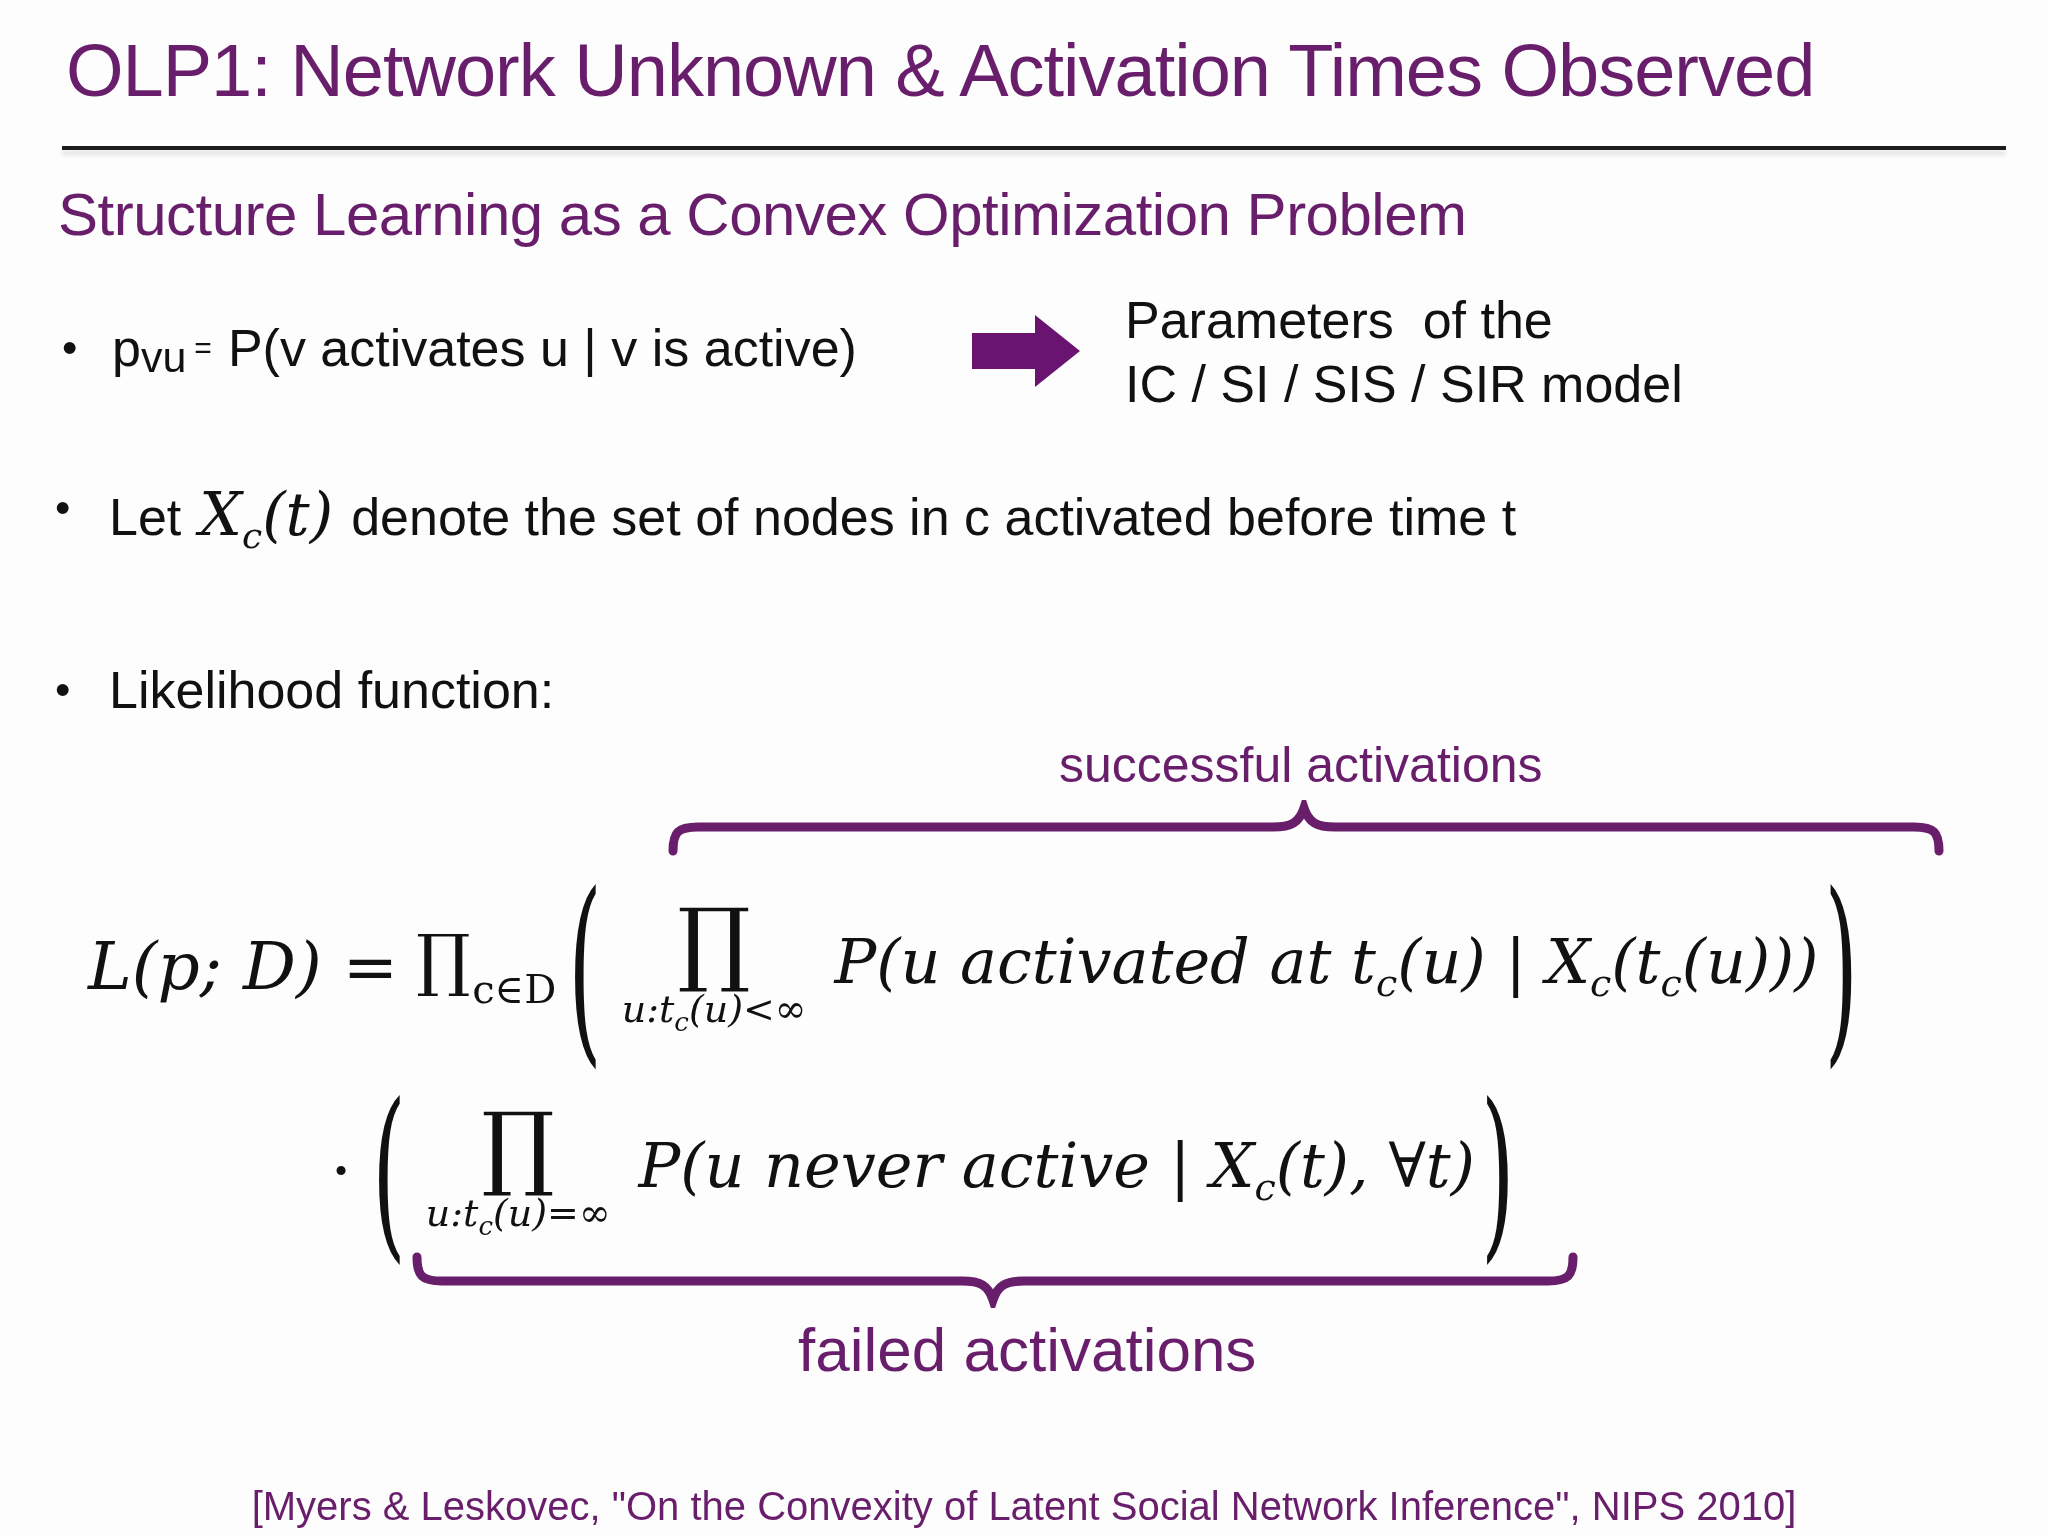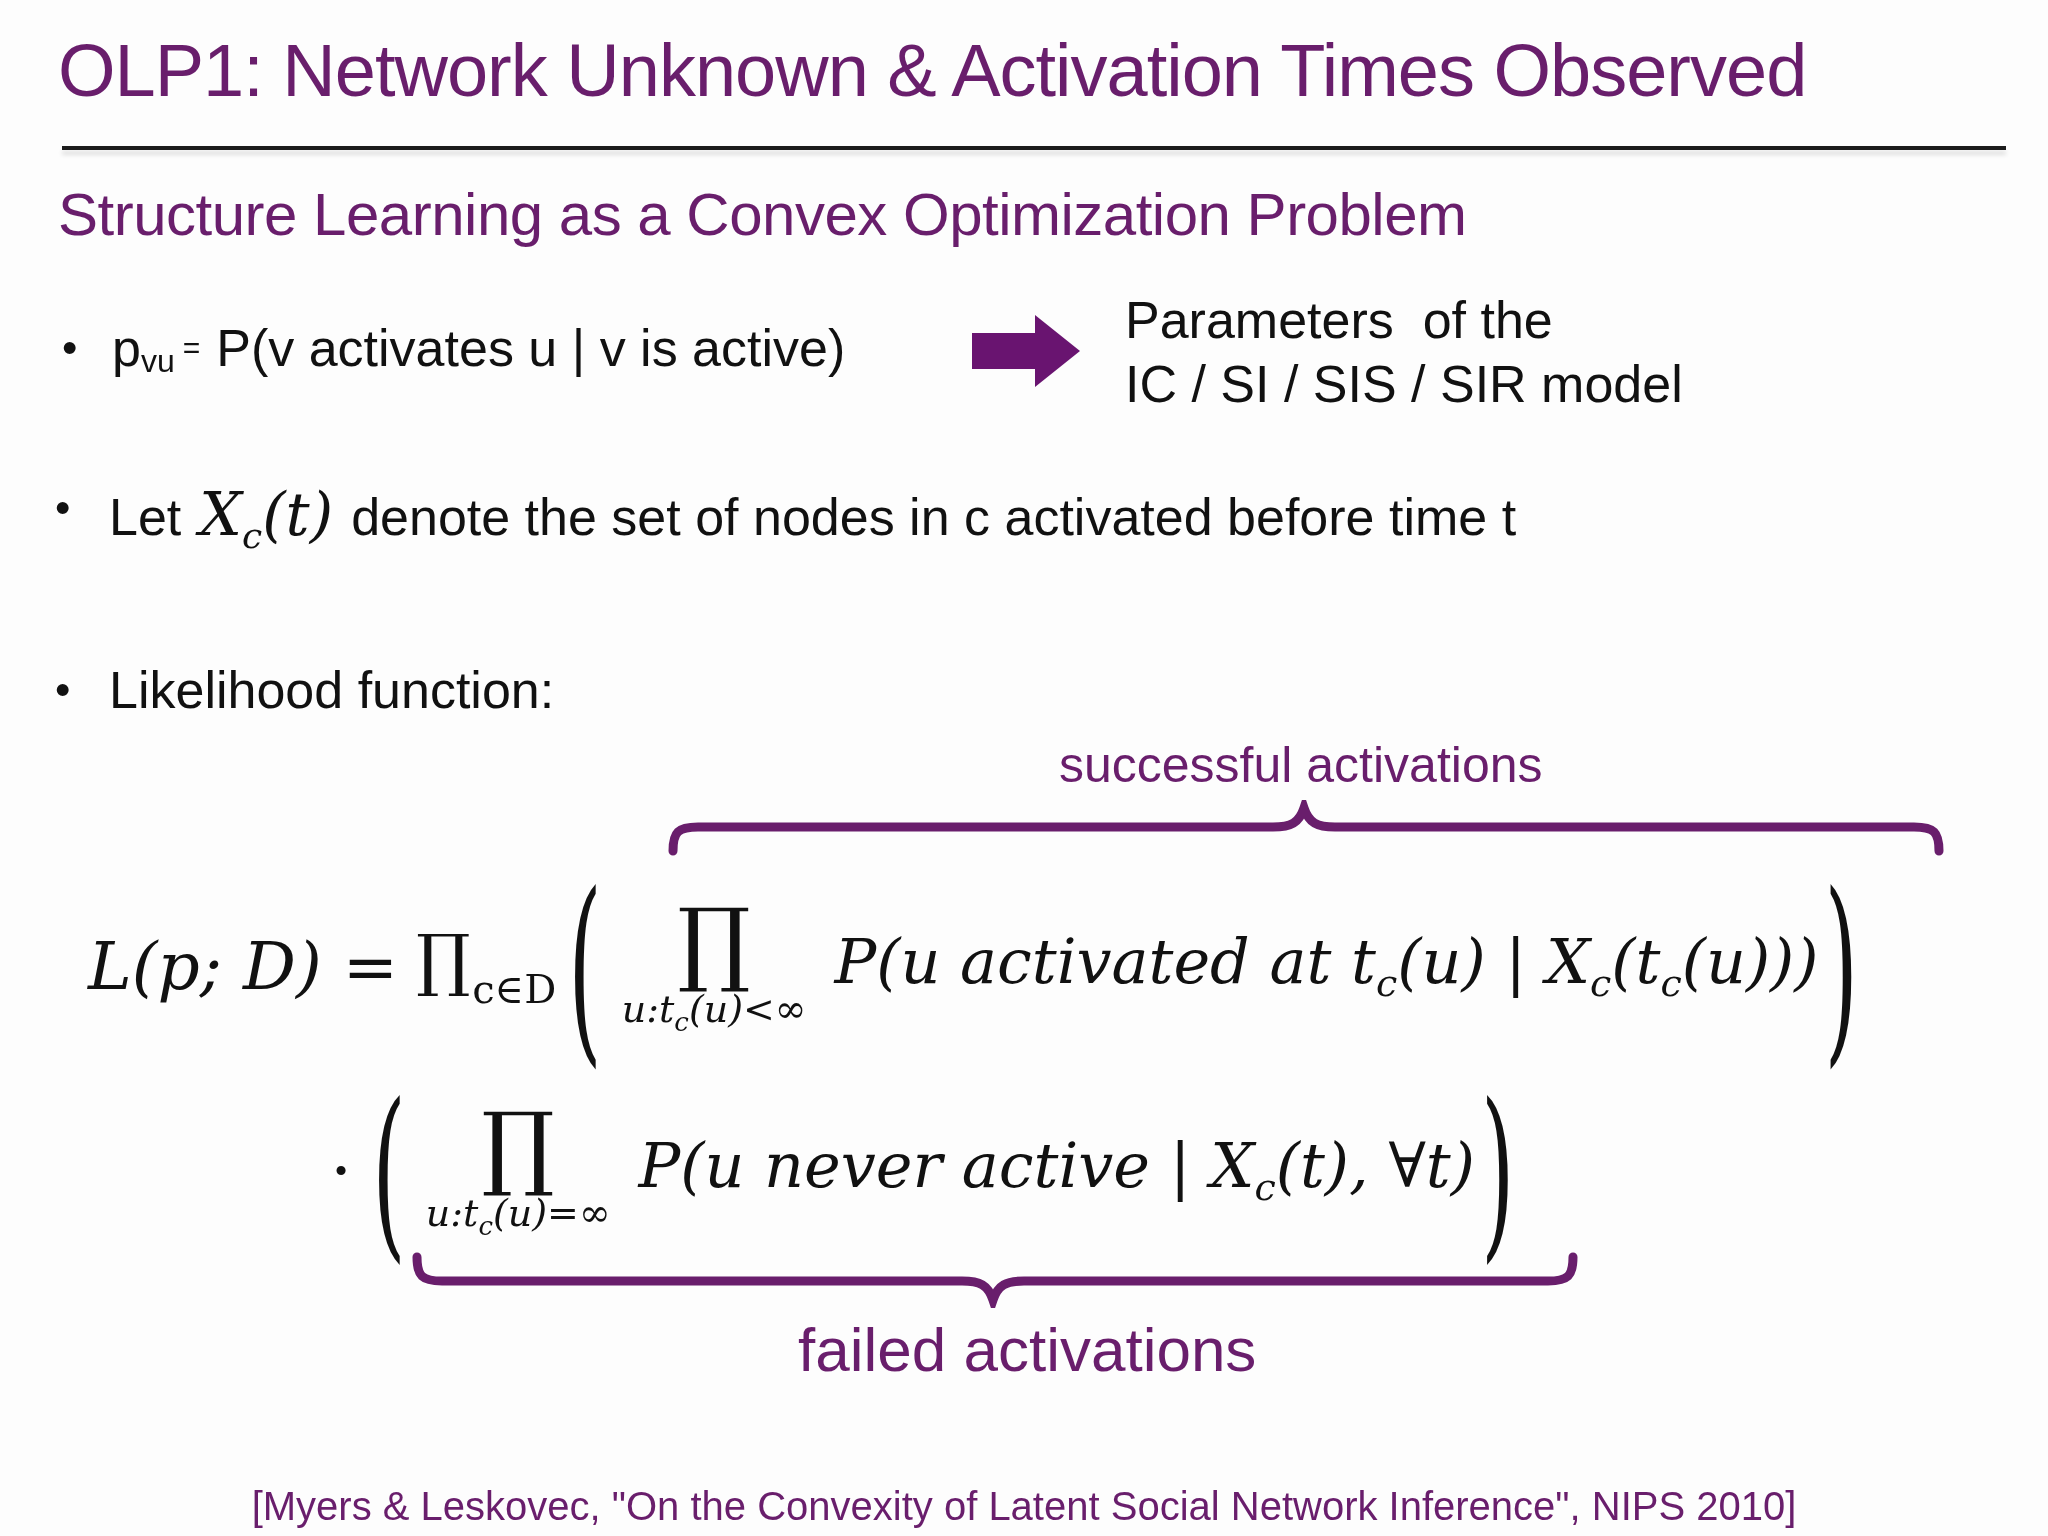--- a/index.html
+++ b/index.html
@@ -8,21 +8,21 @@
     width:2048px;height:1536px;
     background:#fdfdfd;
     overflow:hidden;
     font-family:"Liberation Sans",sans-serif;
     color:#111;
   }
   .abs{position:absolute;}
 
   
   .title{
-    left:58px;top:28px;
+    left:66px;top:28px;
     font-size:74px;line-height:1.15;
     letter-spacing:-1px;
     color:#691E6C;
     white-space:nowrap;
   }
   .rule{
     left:62px;top:146px;width:1944px;height:4px;
     background:#1c1c1c;
     box-shadow:0 5px 4px rgba(0,0,0,0.12);
   }
@@ -37,21 +37,21 @@
   
   .bullet-row{display:flex;align-items:flex-start;white-space:nowrap;}
   .bullet-marker{
     font-size:44px;line-height:60px;width:54px;flex:0 0 54px;
     color:#111;
   }
   .bullet-text{font-size:52px;line-height:60px;color:#111;}
 
   .b1{left:62px;top:318px;}
   .b1 .bullet-marker{width:50px;flex-basis:50px;}
-  .p-sub{font-size:32px;vertical-align:-6px;letter-spacing:0;}
+  .p-sub{font-size:43px;vertical-align:-6px;letter-spacing:0;}
   .small-eq{font-size:30px;vertical-align:8px;margin:0 16px 0 8px;}
 
   .callout{
     left:1125px;top:288px;
     font-size:52px;line-height:64px;color:#111;
     white-space:nowrap;
   }
 
   .b2{left:55px;top:478px;}
   .b2 .bullet-text{line-height:72px;}

